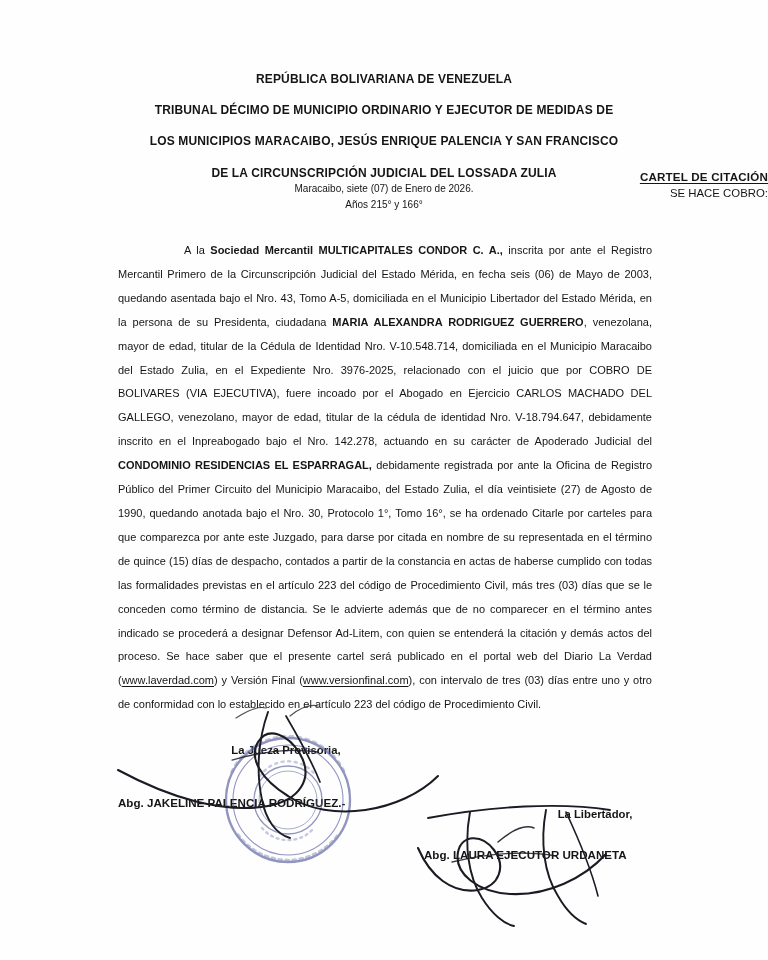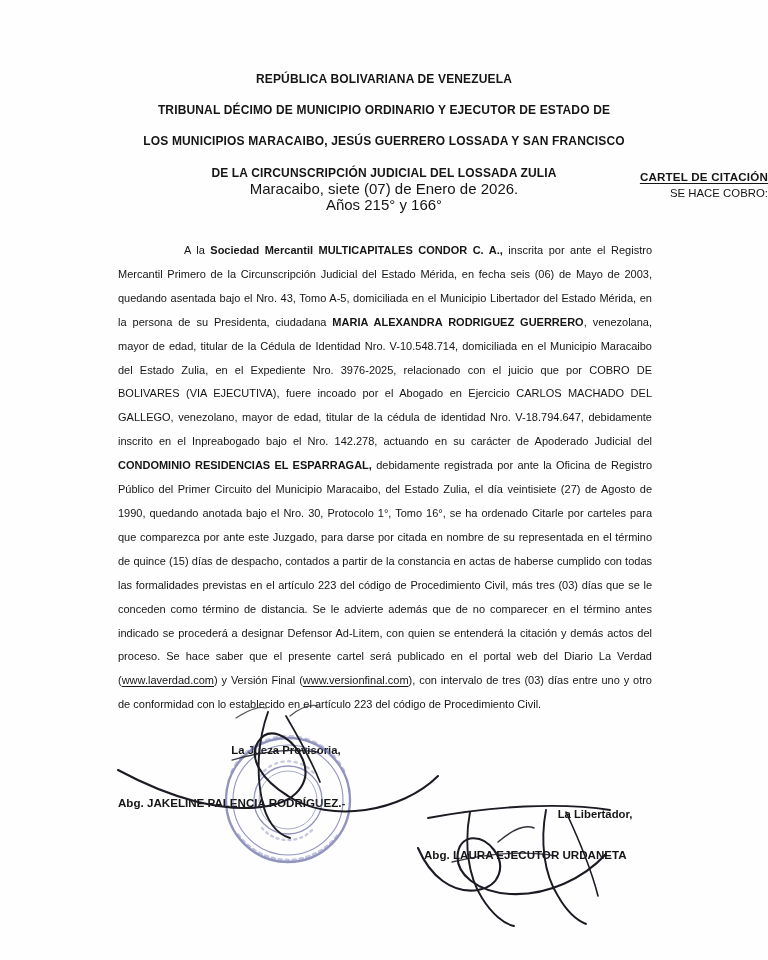--- a/index.html
+++ b/index.html
@@ -34,21 +34,21 @@
   }
   .header-line {
     font-size: 12px;
     font-weight: bold;
     letter-spacing: 0.15px;
     line-height: 16.2px;
     white-space: nowrap;
     margin-top: 15px;
   }
   .header-sub {
-    font-size: 15px;
+    font-size: 10px;
     font-weight: normal;
     line-height: 16.4px;
   }
 
   
   .title-block {
     position: absolute;
     left: 0;
     right: 0;
     top: 168px;
@@ -134,22 +134,22 @@
   }
   .ink-layer svg { display: block; }
 </style>
 </head>
 <body>
 
 <div class="page">
 
   <div class="header">
     <div class="header-line">REPÚBLICA BOLIVARIANA DE VENEZUELA</div>
-    <div class="header-line">TRIBUNAL DÉCIMO DE MUNICIPIO ORDINARIO Y EJECUTOR DE ESTADO DE</div>
-    <div class="header-line">LOS MUNICIPIOS MARACAIBO, JESÚS GUERRERO LOSSADA Y SAN FRANCISCO</div>
+    <div class="header-line">TRIBUNAL DÉCIMO DE MUNICIPIO ORDINARIO Y EJECUTOR DE MEDIDAS DE</div>
+    <div class="header-line">LOS MUNICIPIOS MARACAIBO, JESÚS ENRIQUE PALENCIA Y SAN FRANCISCO</div>
     <div class="header-line">DE LA CIRCUNSCRIPCIÓN JUDICIAL DEL LOSSADA ZULIA</div>
     <div class="header-sub">Maracaibo, siete (07) de Enero de 2026.</div>
     <div class="header-sub">Años 215° y 166°</div>
   </div>
 
   <div class="title-block">
     <div class="doc-title">CARTEL DE CITACIÓN</div>
     <div class="doc-subtitle">SE HACE COBRO:</div>
   </div>
 

